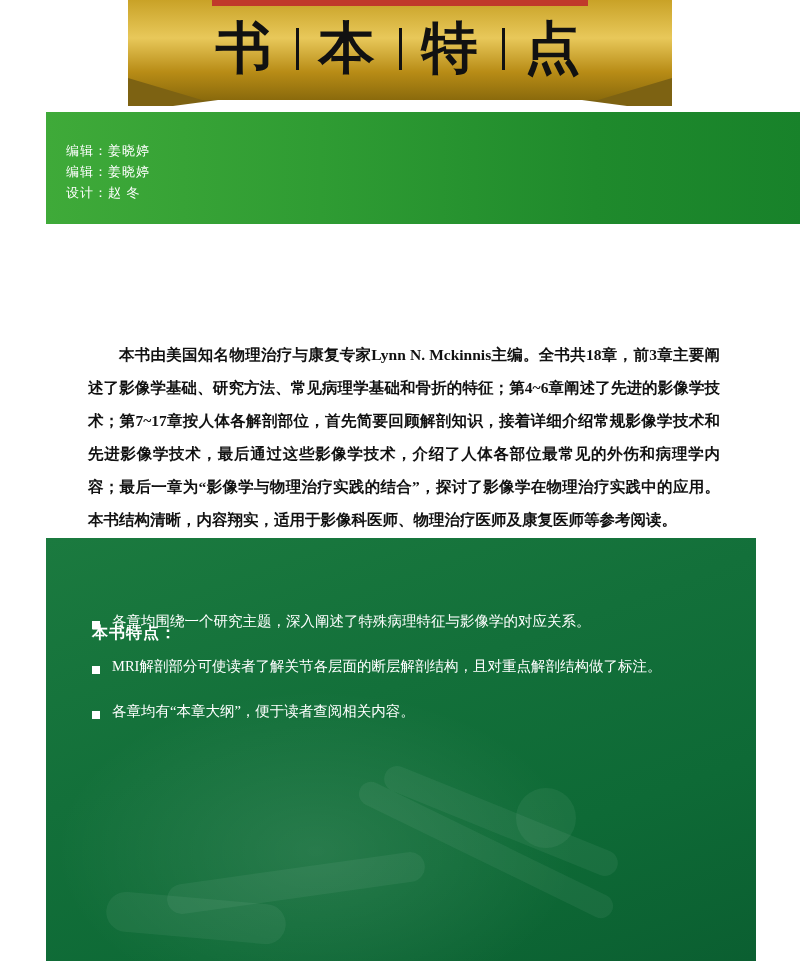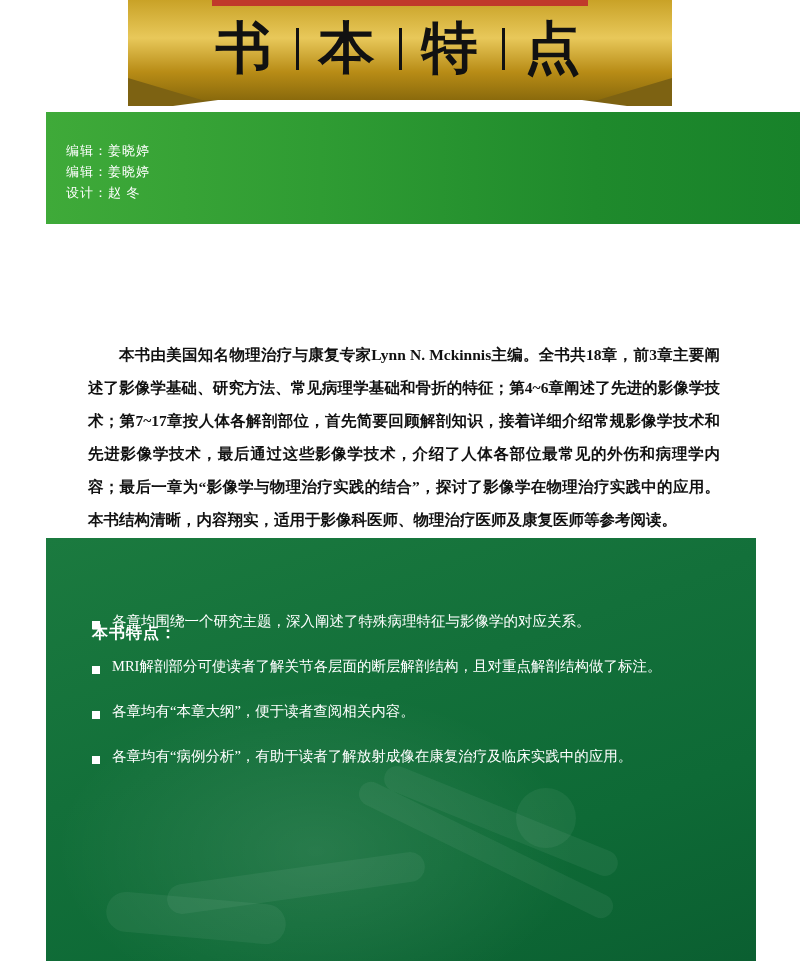--- a/index.html
+++ b/index.html
@@ -259,20 +259,16 @@
       <span class="text">各章均围绕一个研究主题，深入阐述了特殊病理特征与影像学的对应关系。</span>
     </div>
     <div class="feature-item">
       <span class="marker"></span>
       <span class="text">MRI解剖部分可使读者了解关节各层面的断层解剖结构，且对重点解剖结构做了标注。</span>
     </div>
     <div class="feature-item">
       <span class="marker"></span>
       <span class="text">各章均有“本章大纲”，便于读者查阅相关内容。</span>
     </div>
-    <div class="feature-item">
-      <span class="marker"></span>
-      <span class="text">各章均有“病例分析”，有助于读者了解放射成像在康复治疗及临床实践中的应用。</span>
-    </div>
   </div>
 </div>
 
 <div class="page-edge"></div>
 
 </body></html>

